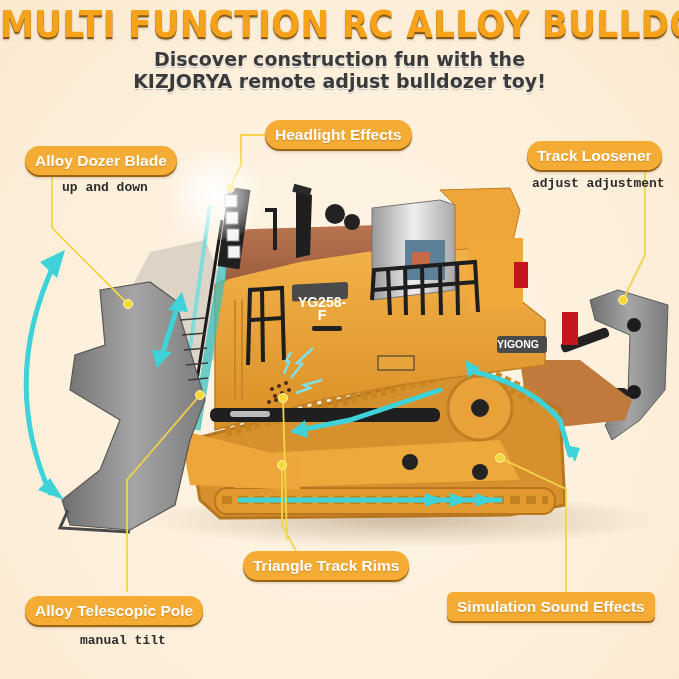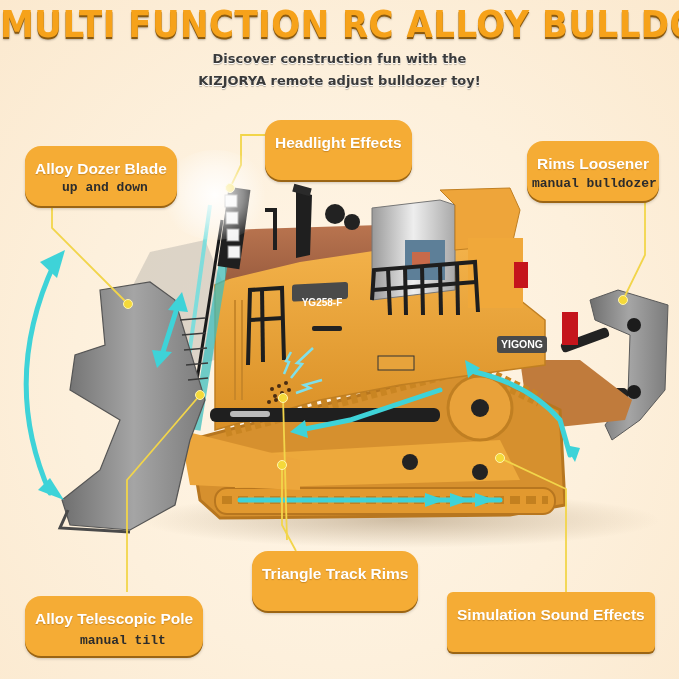--- a/index.html
+++ b/index.html
@@ -1,22 +1,22 @@
 <!DOCTYPE html>
 <html><head>
 <meta charset="utf-8">
 <style>
   html, body { margin: 0; padding: 0; }
   body { width: 679px; height: 679px; overflow: hidden; background: #fdf0dc; font-family: "Liberation Sans", sans-serif; }
   .canvas { position: relative; width: 679px; height: 679px; background: radial-gradient(ellipse at 50% 55%, #fff6e8 0%, #fdf0dc 55%, #fbe9cf 100%); overflow: hidden; }
 
   .title { position: absolute; left: 0; top: 4px; width: 679px; text-align: center; font-family: "DejaVu Sans", sans-serif; font-weight: bold; font-size: 34px; letter-spacing: 0.5px; color: #f6a21a; text-shadow: 0 2px 0 #8a5a10, 0 3px 2px rgba(0,0,0,0.25); transform: scaleY(1.08); white-space: nowrap; }
-  .subtitle { position: absolute; left: 0; top: 48px; width: 679px; text-align: center; font-family: "DejaVu Sans", sans-serif; font-weight: bold; font-size: 13px; line-height: 22px; color: #3a3a3a; text-shadow: 0 1px 0 #ffffff, 0 2px 1px rgba(0,0,0,0.25); }
-
-  .pill { position: absolute; background: #f5ac35; color: #ffffff; font-weight: bold; font-size: 15.5px; border-radius: 16px; padding: 8px 10px; height: 44px; line-height: 29px; box-shadow: 0 2px 0 #9b6514, 0 3px 3px rgba(0,0,0,0.18); white-space: nowrap; text-shadow: 0 1px 1px rgba(120,70,0,0.35); }
+  .subtitle { position: absolute; left: 0; top: 48px; width: 679px; text-align: center; font-family: "DejaVu Sans", sans-serif; font-weight: bold; font-size: 19px; line-height: 22px; color: #3a3a3a; text-shadow: 0 1px 0 #ffffff, 0 2px 1px rgba(0,0,0,0.25); }
+
+  .pill { position: absolute; background: #f5ac35; color: #ffffff; font-weight: bold; font-size: 15.5px; border-radius: 16px; padding: 0 10px; height: 29px; line-height: 29px; box-shadow: 0 2px 0 #9b6514, 0 3px 3px rgba(0,0,0,0.18); white-space: nowrap; text-shadow: 0 1px 1px rgba(120,70,0,0.35); }
   .sub { position: absolute; color: #2c2c2c; font-weight: bold; font-size: 13px; white-space: nowrap; font-family: Liberation Mono, monospace; }
 
   svg.overlay { position: absolute; left: 0; top: 0; pointer-events: none; }
   .hl-glow { position: absolute; border-radius: 50%; background: radial-gradient(circle, rgba(255,255,255,0.95) 0%, rgba(255,255,255,0.5) 40%, rgba(255,255,255,0) 72%); }
 </style>
 </head>
 <body>
 
 <div class="canvas">
 
@@ -214,31 +214,31 @@
       <circle cx="623" cy="300" r="4.5"></circle>
       <circle cx="200" cy="395" r="4.5"></circle>
       <circle cx="282" cy="465" r="4.5"></circle>
       <circle cx="500" cy="458" r="4.5"></circle>
       <circle cx="283" cy="398" r="4.5"></circle>
     </g>
   </svg>
 
   <div class="hl-glow" style="left:160px; top:150px; width:110px; height:90px;"></div>
 
-  <div style="position:absolute; left:295px; top:296px; width:54px; text-align:center; color:#fff; font-weight:bold; font-size:10px; line-height:13px;">YG258-F</div>
-  <div style="position:absolute; left:497px; top:338px; width:50px; text-align:center; color:#fff; font-weight:bold; font-size:10.5px; line-height:13px;">YIGONG</div>
+  <div style="position:absolute; left:295px; top:296px; width:54px; text-align:center; color:#fff; font-weight:bold; font-size:14px; line-height:13px;">YG258-F</div>
+  <div style="position:absolute; left:497px; top:338px; width:28px; text-align:center; color:#fff; font-weight:bold; font-size:10.5px; line-height:13px;">YIGONG</div>
 
   <div class="pill" style="left:265px; top:120px;">Headlight Effects</div>
 
   <div class="pill" style="left:25px; top:146px;">Alloy Dozer Blade</div>
   <div class="sub" style="left:62px; top:180px;">up and down</div>
 
-  <div class="pill" style="left:527px; top:141px;">Rims Loosener</div>
-  <div class="sub" style="left:532px; top:176px;">manual bulldozer</div>
-
-  <div class="pill" style="left:25px; top:596px;">Alloy Telescopic Pole</div>
+  <div class="pill" style="left:527px; top:141px;">Track Loosener</div>
+  <div class="sub" style="left:532px; top:176px;">adjust adjustment</div>
+
+  <div class="pill" style="left:25px; top:596px;border-radius:14px;">Alloy Telescopic Pole</div>
   <div class="sub" style="left:80px; top:633px;">manual tilt</div>
 
-  <div class="pill" style="left:252px; top:551px;">Triangle Track Rims</div>
+  <div class="pill" style="left:243px; top:551px;">Triangle Track Rims</div>
 
   <div class="pill" style="left:447px; top:592px;border-radius:6px;">Simulation Sound Effects</div>
 
 </div>
 
 </body></html>

